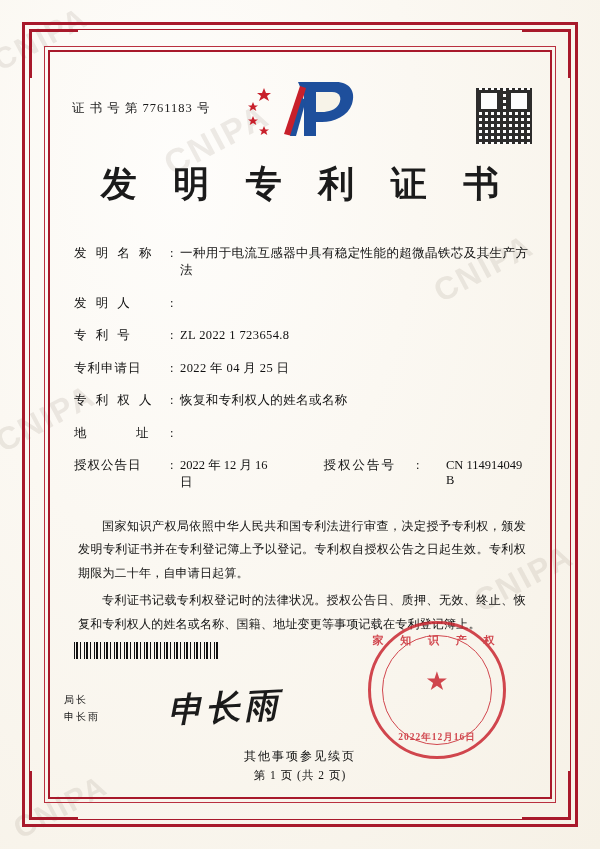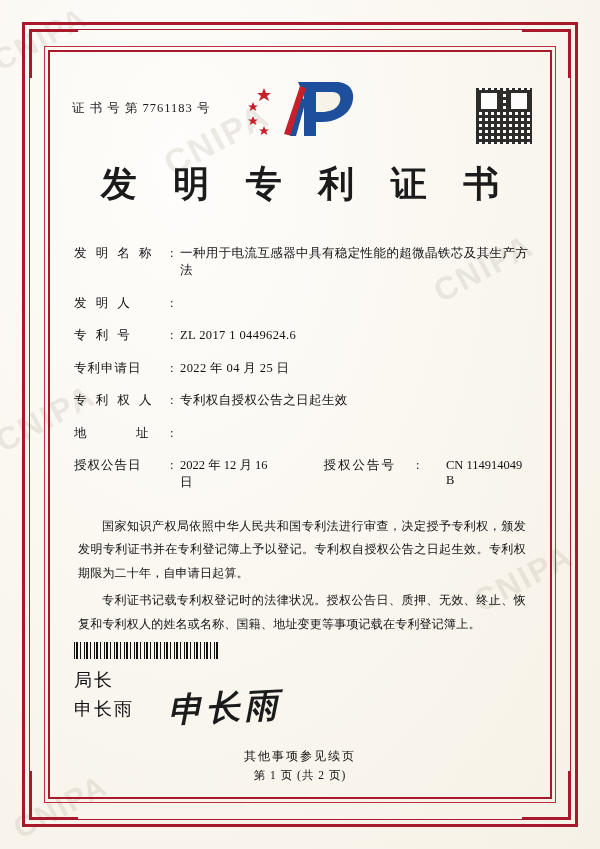--- a/index.html
+++ b/index.html
@@ -163,22 +163,22 @@
   .barcode {
     position: absolute;
     left: 14px; bottom: 128px;
     width: 146px; height: 17px;
     background-image: repeating-linear-gradient(90deg,
       #111 0 1px, transparent 1px 2px, #111 2px 4px, transparent 4px 6px,
       #111 6px 7px, transparent 7px 10px);
   }
   .signature-block {
     position: absolute;
-    left: 14px; bottom: 62px;
-    font-size: 18px;
+    left: 4px; bottom: 62px;
+    font-size: 10px;
     line-height: 1.65;
     color: #111;
     letter-spacing: 2px;
   }
   .hand-sign {
     position: absolute;
     left: 108px; bottom: 56px;
     font-size: 34px;
     color: #1b1b1b;
     font-family: "DejaVu Serif", serif;
@@ -295,33 +295,33 @@
       </div>
 
       <div class="row">
         <span class="lbl">发 明 人</span>
         <span class="colon">:</span>
       </div>
 
       <div class="row">
         <span class="lbl">专 利 号</span>
         <span class="colon">:</span>
-        <span class="val">ZL 2017 1 0449624.6</span>
+        <span class="val">ZL 2022 1 723654.8</span>
       </div>
 
       <div class="row">
         <span class="lbl wide">专利申请日</span>
         <span class="colon">:</span>
         <span class="val">2022 年 04 月 25 日</span>
       </div>
 
       <div class="row">
         <span class="lbl">专 利 权 人</span>
         <span class="colon">:</span>
-        <span class="val">专利权自授权公告之日起生效</span>
+        <span class="val">恢复和专利权人的姓名或名称</span>
       </div>
 
       <div class="row">
         <span class="lbl">地　　　址</span>
         <span class="colon">:</span>
       </div>
 
       <div class="row row-split">
         <span class="half">
           <span class="lbl wide">授权公告日</span>
@@ -343,17 +343,23 @@
 
     <div class="barcode"></div>
 
     <div class="signature-block">
       <div>局长</div>
       <div>申长雨</div>
     </div>
 
     <div class="hand-sign">申长雨</div>
 
+    <div class="seal">
+      <div class="seal-inner"></div>
+      <div class="seal-arc">家 知 识 产 权</div>
+      <div class="seal-star">★</div>
+      <div class="seal-bottom">2022年12月16日</div>
+    </div>
 
     <div class="footer-note">其他事项参见续页</div>
     <div class="page-no">第 1 页 (共 2 页)</div>
   </div>
 </div>
 
 </body></html>

